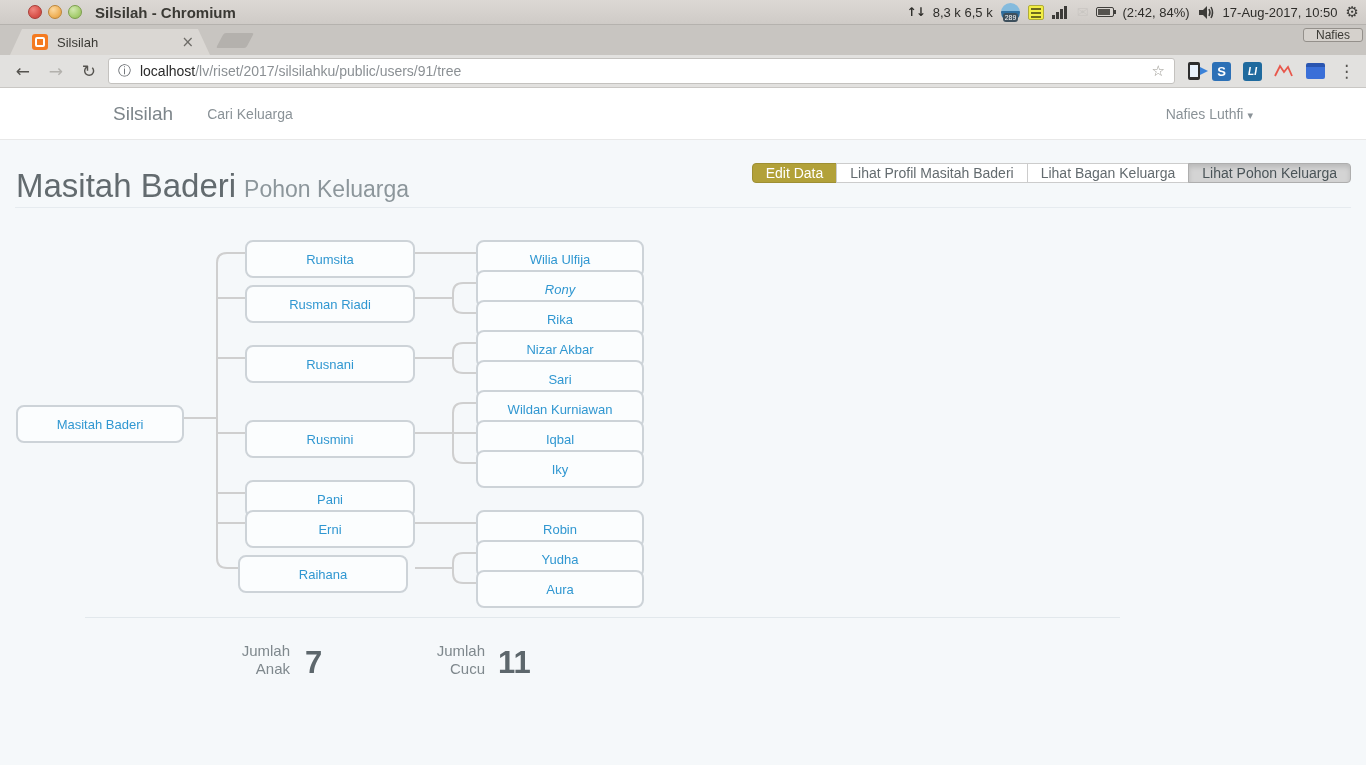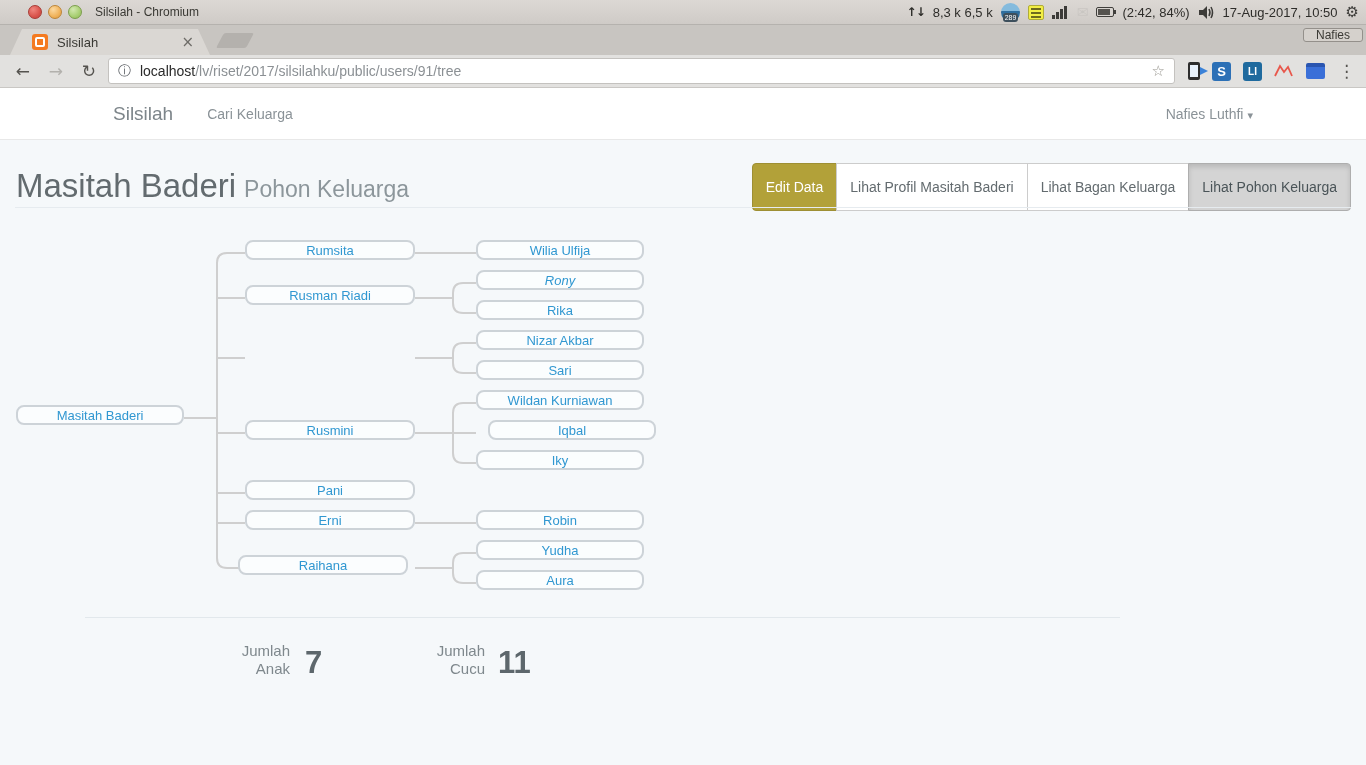--- a/index.html
+++ b/index.html
@@ -9,21 +9,21 @@
 
   
   .panel { position:absolute; top:0; left:0; width:100%; height:25px;
            background:linear-gradient(#dcd8d4,#cfcbc7); border-bottom:1px solid #b5b2ae;
            display:flex; align-items:center; z-index:30; }
   .winbtns { display:flex; gap:6px; margin-left:28px; }
   .winbtn { width:14px; height:14px; border-radius:50%; }
   .winbtn.c { background:radial-gradient(circle at 35% 30%, #f0867e, #d9544d 60%, #c0443e); border:1px solid #a83b35; }
   .winbtn.m { background:radial-gradient(circle at 35% 30%, #fcd9a0, #f0b25a 60%, #d9983f); border:1px solid #bd8538; }
   .winbtn.x { background:radial-gradient(circle at 35% 30%, #d2e8b0, #a8cf72 60%, #8db757); border:1px solid #7c9e4c; }
-  .win-title { margin-left:13px; font-size:12px; font-weight:normal; color:#3a3934; }
+  .win-title { margin-left:13px; font-size:15px; font-weight:bold; color:#3a3934; }
   .tray { margin-left:auto; display:flex; align-items:center; gap:8px; padding-right:7px; font-size:13px; color:#2e2d2a; }
   .net-arrows { font-size:12px; font-weight:bold; letter-spacing:-1px; color:#2e2d2a; }
   .monitor-icon { width:19px; height:19px; border-radius:50%; position:relative;
                   background:linear-gradient(#85bbdd 0 42%, #2e6e9e 42%); }
   .monitor-badge { position:absolute; left:2px; bottom:0; background:#3d4f5c; color:#fff;
                    font-size:7px; line-height:9px; padding:0 2px; border-radius:3px; }
   .list-icon { width:16px; height:15px; background:#f2ee45; border:1px solid #b0ac39; border-radius:2px; position:relative; }
   .list-icon::before { content:""; position:absolute; left:2px; right:2px; top:2px; height:10px;
                        background:repeating-linear-gradient(to bottom,#6e6a1e 0 2px,transparent 2px 4px); }
   .battery-icon { width:18px; height:10px; border:1px solid #403f3c; border-radius:2px; position:relative; background:#d8d4d0; }
@@ -59,45 +59,45 @@
   .url-path { color:#8b9094; }
   .star-ico { margin-left:auto; color:#98968f; font-size:15px; }
   .ext-row { display:flex; align-items:center; gap:12px; margin-left:13px; }
   .ext-phone { width:12px; height:18px; background:#2d2d2d; border-radius:2px; position:relative; }
   .ext-phone::before { content:""; position:absolute; left:2px; right:2px; top:3px; bottom:3px; background:#e8f1fb; }
   .ext-phone::after { content:""; position:absolute; right:-8px; top:5px; border-left:8px solid #3b82d8;
                       border-top:4px solid transparent; border-bottom:4px solid transparent; }
   .ext-s { width:19px; height:19px; background:#2c70b6; border-radius:3px; color:#fff; font-weight:bold;
            font-size:13px; display:flex; align-items:center; justify-content:center; }
   .ext-li { width:19px; height:19px; background:#1f6a9e; border-radius:3px; color:#fff; font-weight:bold;
-            font-size:10px; display:flex; align-items:center; justify-content:center; }
+            font-size:10px; display:flex; align-items:center; justify-content:center;font-style:italic; }
   .ext-blue { width:19px; height:16px; background:#3a6fd8; border-radius:2px; border-top:4px solid #2a55b0; }
   .menu-ico { font-size:17px; color:#55534f; margin:0 11px 0 1px; }
 
   
   .page { position:absolute; top:88px; left:0; width:100%; height:677px; background:#f5f8fa; }
   .navbar { height:52px; background:#fff; border-bottom:1px solid #e8e8e8; display:flex; align-items:center; padding:0 113px; }
   .brand { font-size:19px; color:#7d858a; }
   .nav-link { margin-left:34px; font-size:14px; color:#8a9297; }
   .user-menu { margin-left:auto; font-size:14px; color:#8a9297; }
   .caret { font-size:11px; margin-left:4px; }
 
   .main { position:relative; height:625px; }
   .page-title { position:absolute; left:16px; top:27px; font-size:33px; font-weight:400; color:#636b6f; white-space:nowrap; }
   .page-subtitle { font-size:23px; color:#8c969b; margin-left:8px; }
   .header-rule { position:absolute; left:15px; right:15px; top:67px; height:1px; background:#e6ebef; }
   .btn-group { position:absolute; right:15px; top:23px; display:flex; }
-  .btn { height:48px; padding:0 13px; font-size:14px; display:flex; align-items:center;
+  .btn { height:20px; padding:0 13px; font-size:14px; display:flex; align-items:center;
          border:1px solid #ccc; background:#fff; color:#636b6f; margin-left:-1px; cursor:pointer; white-space:nowrap; }
   .btn.gold { background:#b2a139; border-color:#9e8f33; color:#fff; border-radius:4px 0 0 4px; }
   .btn.active { background:#d4d4d4; border-color:#aeaeae; color:#4a5458; border-radius:0 4px 4px 0;
                 box-shadow:inset 0 3px 5px rgba(0,0,0,0.13); }
 
   .tree-svg { position:absolute; left:0; top:0; pointer-events:none; }
-  .node { position:absolute; height:20px; background:#fbfdfe; border:2px solid #cdd3d8; border-radius:8px;
+  .node { position:absolute; height:38px; background:#fbfdfe; border:2px solid #cdd3d8; border-radius:8px;
           display:flex; align-items:center; justify-content:center; font-size:13px; color:#3097d1; cursor:pointer; }
   .w-root { width:168px; } .w-child { width:170px; } .w-gc { width:168px; }
 
   .stats-rule { position:absolute; left:85px; top:477px; width:1035px; height:1px; background:#e2e8ec; }
   .stat-label { position:absolute; width:100px; text-align:right; font-size:15px; color:#7f888d; line-height:18px; }
   .stat-value { position:absolute; font-size:31px; font-weight:bold; color:#5d676c; }
 </style>
 </head>
 <body>
 
@@ -204,32 +204,33 @@
         <path d="M415 383 H476"></path>
         <path d="M415 428 H453"></path>
           <path d="M476 413 H463 Q453 413 453 423 V433 Q453 443 463 443 H476"></path>
       </g>
     </svg>
 
     <div class="node w-root" style="left:16px;  top:265px;">Masitah Baderi</div>
 
     <div class="node w-child" style="left:245px; top:100px;">Rumsita</div>
     <div class="node w-child" style="left:245px; top:145px;">Rusman Riadi</div>
+    <div class="node w-child" style="left:245px; top:205px;">Rusnani</div>
     <div class="node w-child" style="left:245px; top:280px;">Rusmini</div>
     <div class="node w-child" style="left:245px; top:340px;">Pani</div>
     <div class="node w-child" style="left:245px; top:370px;">Erni</div>
     <div class="node w-child" style="left:238px; top:415px;">Raihana</div>
 
     <div class="node w-gc" style="left:476px; top:100px;">Wilia Ulfija</div>
     <div class="node w-gc" style="left:476px; top:130px;font-style:italic;">Rony</div>
     <div class="node w-gc" style="left:476px; top:160px;">Rika</div>
     <div class="node w-gc" style="left:476px; top:190px;">Nizar Akbar</div>
     <div class="node w-gc" style="left:476px; top:220px;">Sari</div>
     <div class="node w-gc" style="left:476px; top:250px;">Wildan Kurniawan</div>
-    <div class="node w-gc" style="left:488px; top:280px;text-align:center;">Iqbal</div>
+    <div class="node w-gc" style="left:476px; top:280px;text-align:center;">Iqbal</div>
     <div class="node w-gc" style="left:476px; top:310px;">Iky</div>
     <div class="node w-gc" style="left:476px; top:370px;">Robin</div>
     <div class="node w-gc" style="left:476px; top:400px;">Yudha</div>
     <div class="node w-gc" style="left:476px; top:430px;">Aura</div>
 
     <div class="stats-rule"></div>
 
     <div class="stat-label" style="left:190px; top:502px;">
       <div>Jumlah</div>
       <div>Anak</div>

